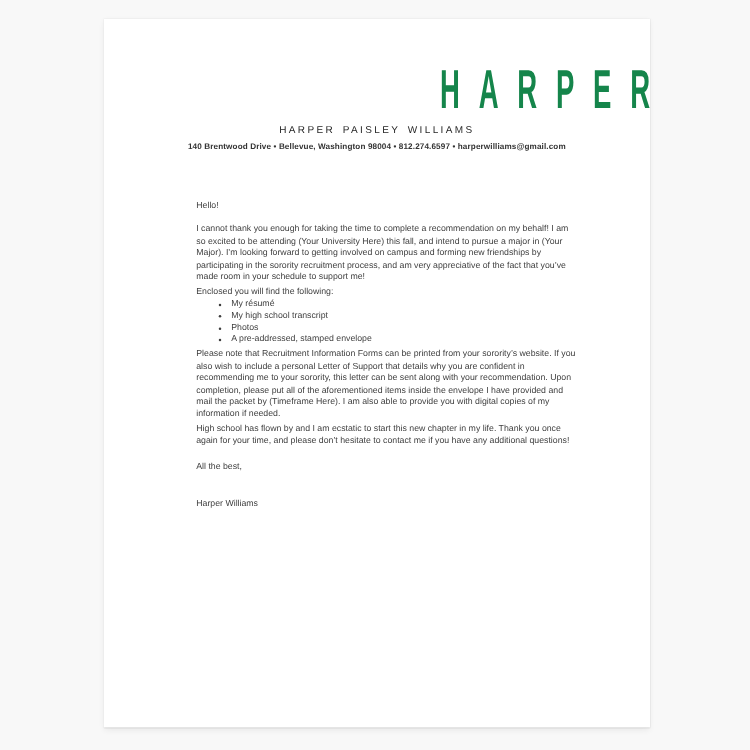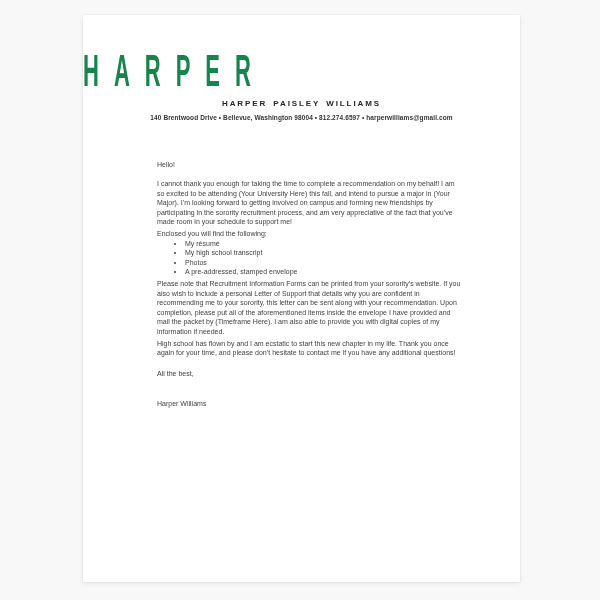--- a/index.html
+++ b/index.html
@@ -13,37 +13,37 @@
   .page {
     position: absolute;
     left: 83px; top: 15px;
     width: 437px; height: 567px;
     background: #ffffff;
     box-shadow: 0 0 1px rgba(0,0,0,0.18), 0 2px 5px rgba(0,0,0,0.07);
   }
   .letterhead { text-align: center; padding-top: 40px; }
   .logo-wrap {
     height: 33px;
-    display: flex; align-items: center; justify-content: flex-start;
+    display: flex; align-items: center; justify-content: flex-end;
   }
   .logo {
     display: inline-block;
     font-weight: bold;
     font-size: 22px;
     line-height: 16px;
     letter-spacing: 15px;
     margin-right: -15px;
     transform: scaleY(2.0);
     transform-origin: 50% 50%;
     white-space: nowrap;
   }
   .brand-name {
     margin-top: 11px;
     font-size: 8px;
-    font-weight: bold;
+    font-weight: normal;
     letter-spacing: 1.9px;
     word-spacing: 2px;
     color: #262626;
     white-space: nowrap;
   }
   .contact {
     margin-top: 6px;
     font-size: 6.5px;
     font-weight: bold;
     letter-spacing: 0.1px;

